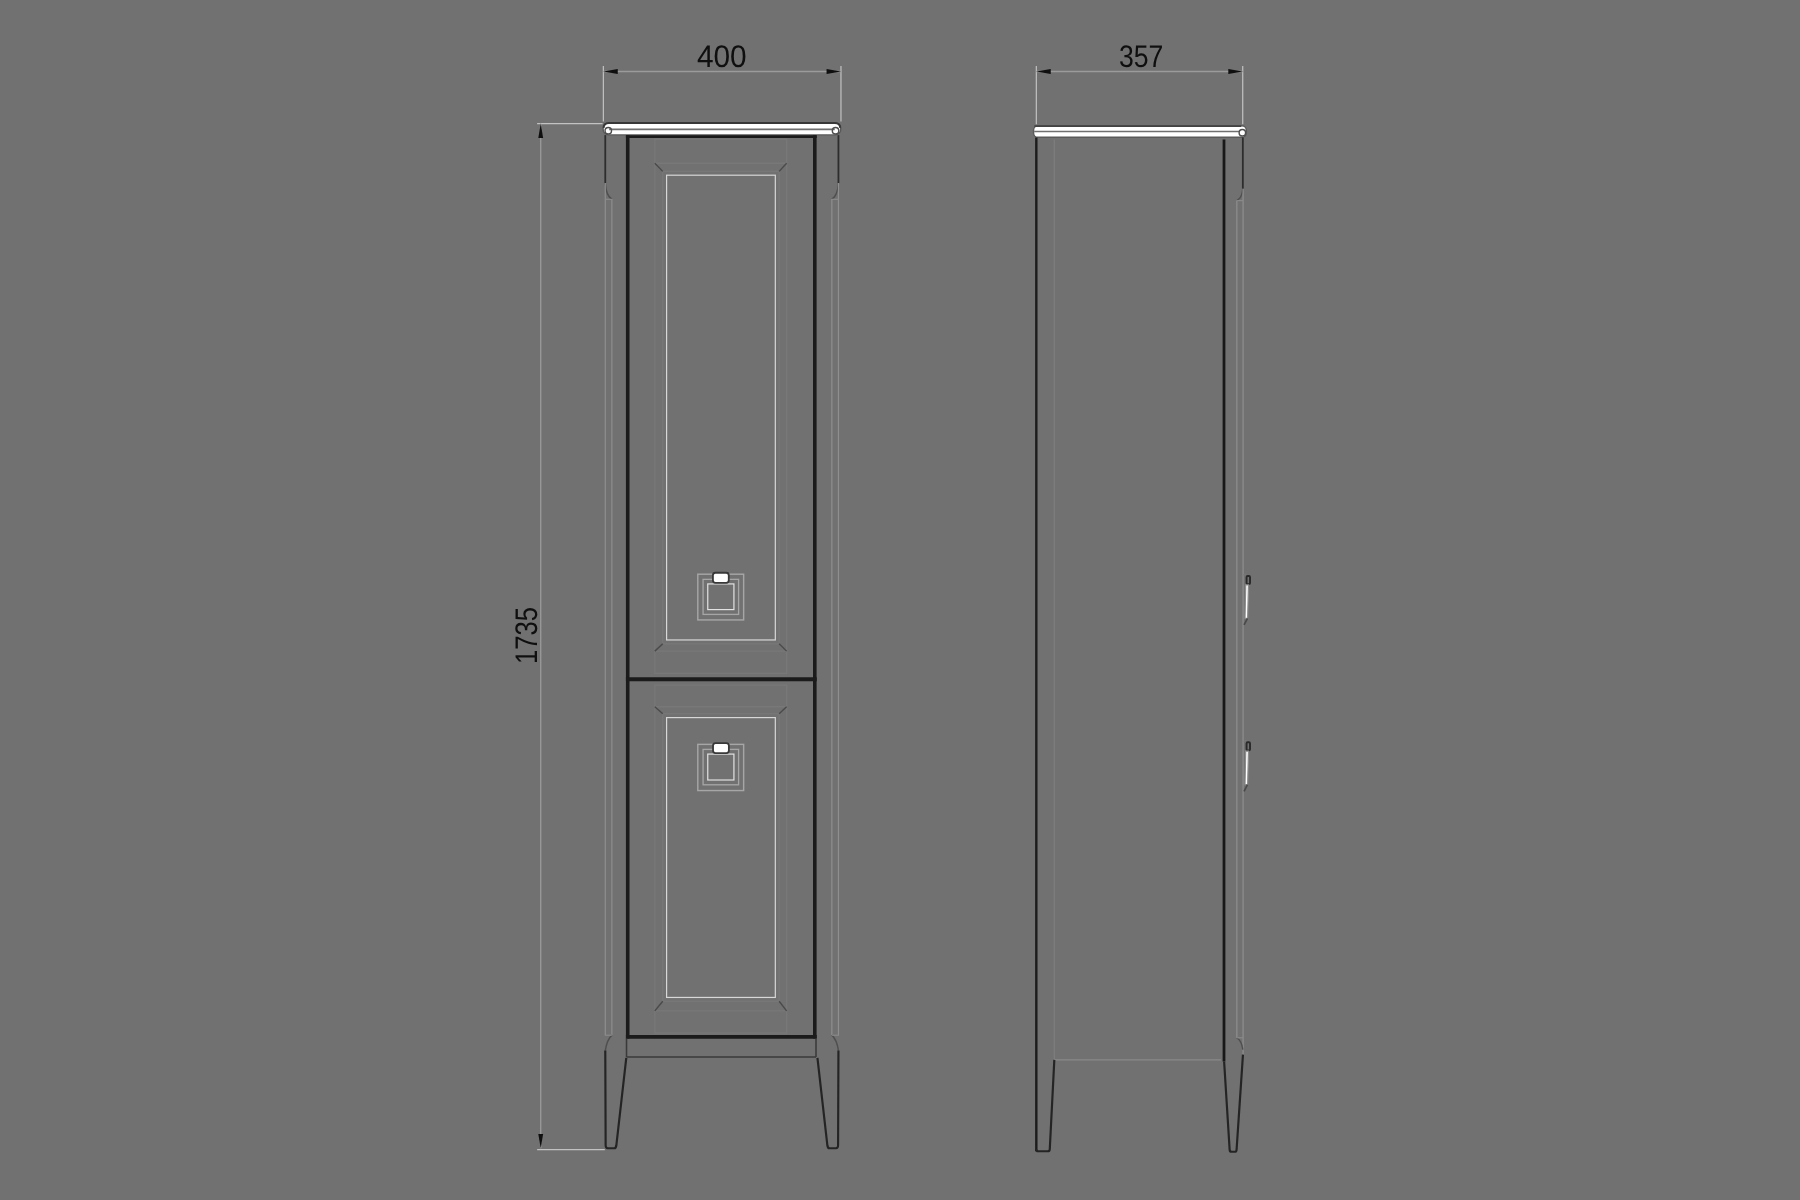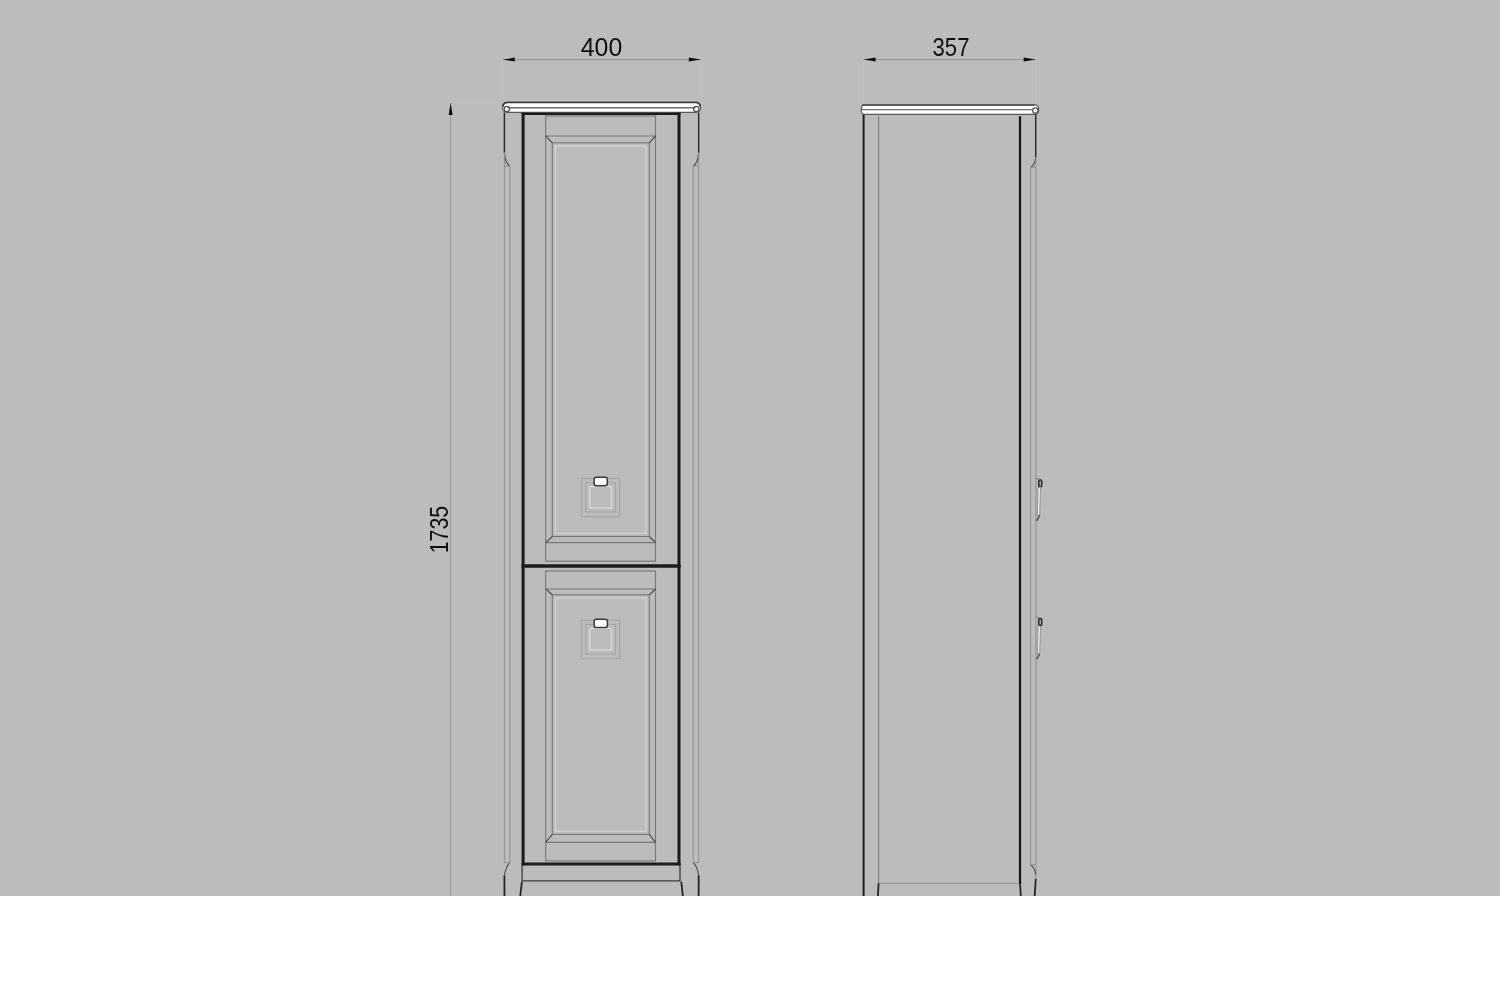--- a/index.html
+++ b/index.html
@@ -1,16 +1,16 @@
 <!DOCTYPE html>
 <html><head>
 <meta charset="utf-8">
 <style>
   html,body{margin:0;padding:0;background:#ffffff;}
-  .page{width:1500px;height:896px;position:relative;background:#f9a8d4;overflow:hidden;filter:grayscale(1);}
+  .page{width:1500px;height:1000px;position:relative;background:#ec4899;overflow:hidden;filter:grayscale(1);}
   svg text{font-family:"Liberation Sans", sans-serif;fill:#0f0f0f;}
 </style>
 </head>
 <body>
 <div class="page">
 <svg width="1500" height="1000" viewBox="0 0 1500 1000" fill="none">
 
 <g fill="none">
   <rect x="502.6" y="102.3" width="198.0" height="10.1" rx="4.4" fill="#ffffff" stroke="#5a5a5a" stroke-width="1.2"></rect>
   <path d="M503.0,106.6 Q503.2,102.7 507.4,102.55 L695.8,102.55 Q700.0,102.7 700.2,106.6" stroke="#383838" stroke-width="1.6"></path>

